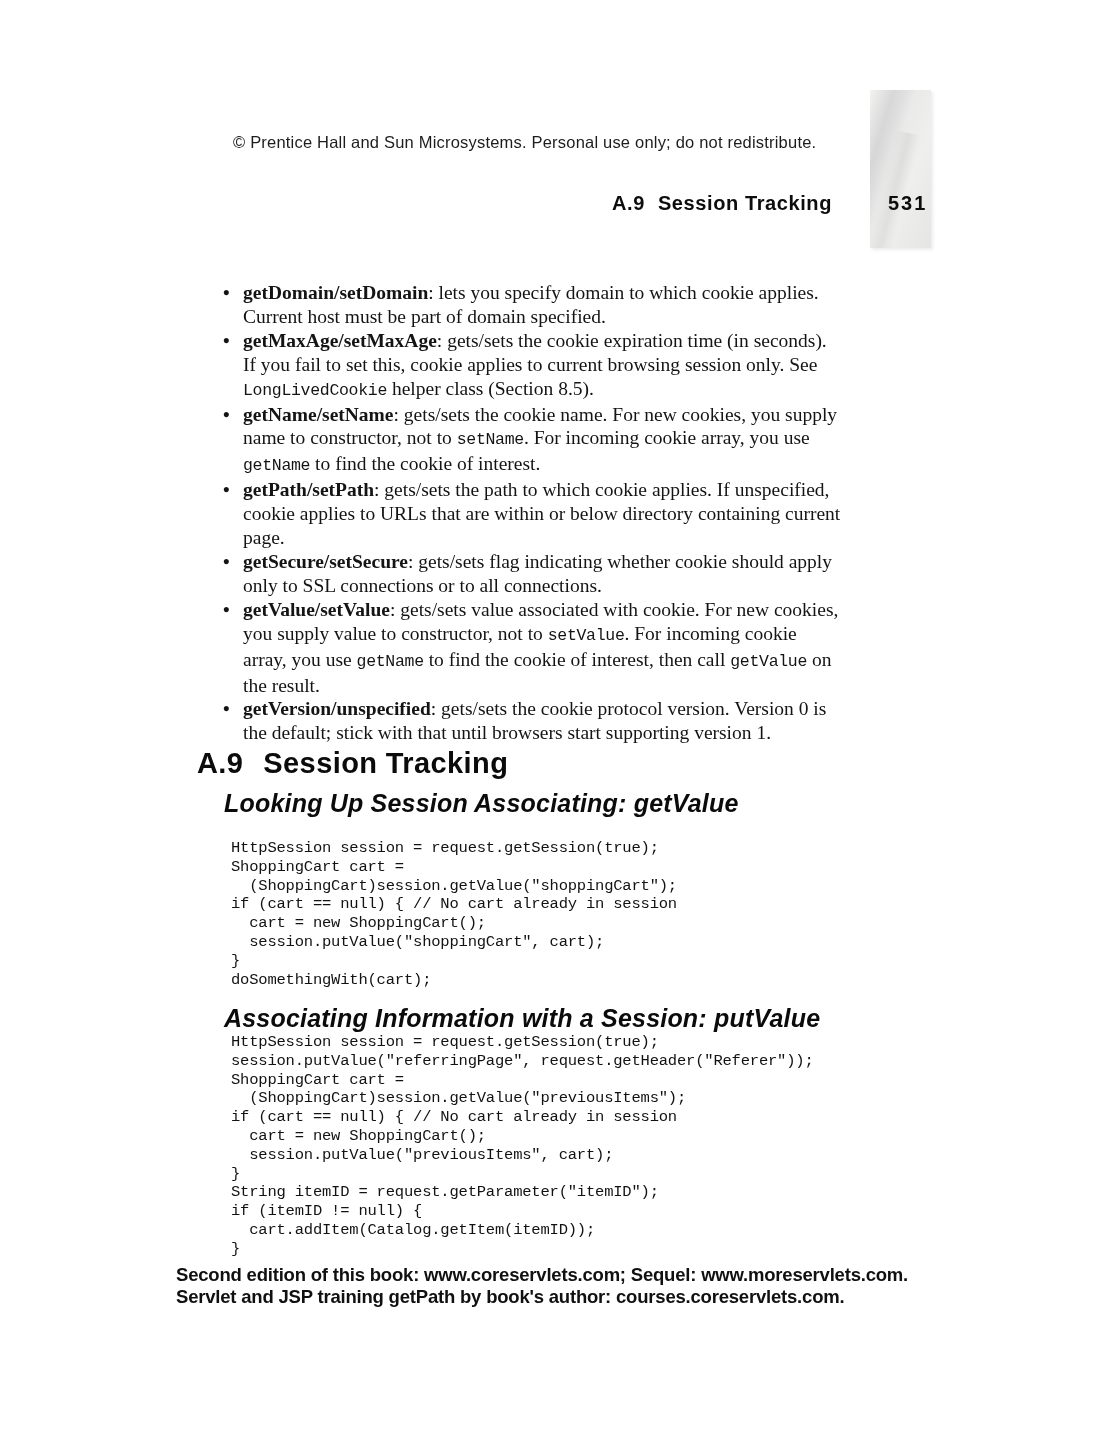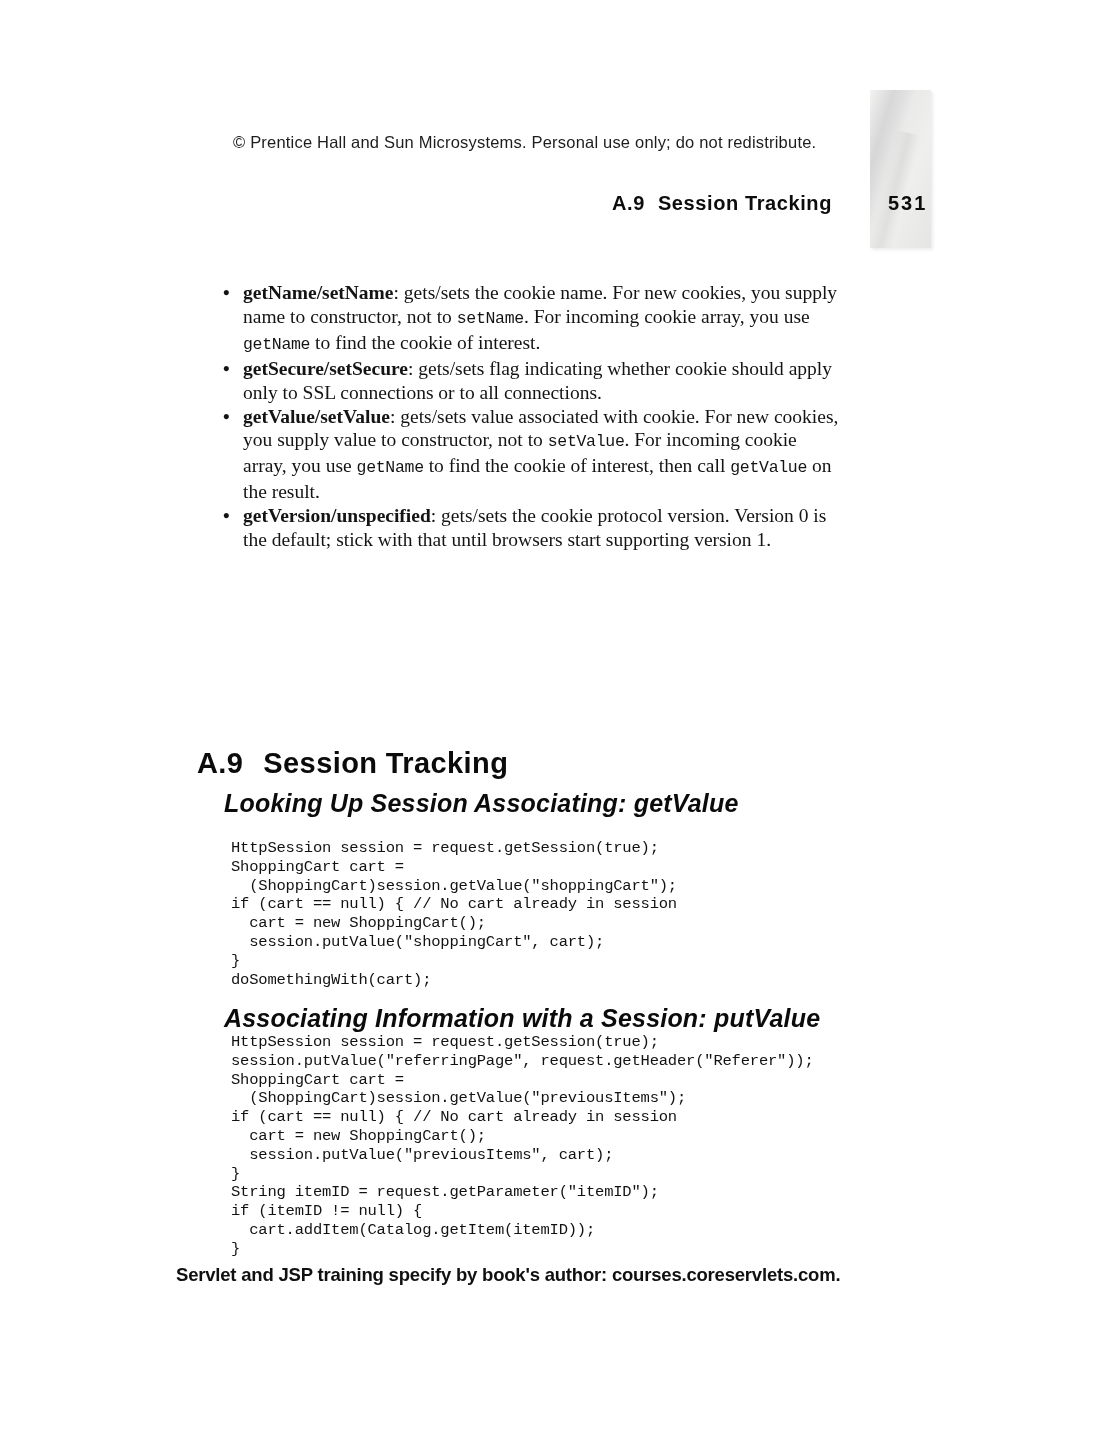--- a/index.html
+++ b/index.html
@@ -182,21 +182,24 @@
 <div class="copyright">© Prentice Hall and Sun Microsystems. Personal use only; do not redistribute.</div>
 
 <div class="marble-strip"></div>
 
 <div class="running-header-section">
   <span class="hdr-num">A.9</span><span>Session Tracking</span>
 </div>
 <div class="running-page-number">531</div>
 
 <ul class="bullets">
+    <li><span class="seg-bold">getDomain/setDomain</span><span class="seg-normal">: lets you specify domain to which cookie applies. Current host must be part of domain specified.</span></li>
+    <li><span class="seg-bold">getMaxAge/setMaxAge</span><span class="seg-normal">: gets/sets the cookie expiration time (in seconds). If you fail to set this, cookie applies to current browsing session only. See </span><span class="seg-code">LongLivedCookie</span><span class="seg-normal"> helper class (Section 8.5).</span></li>
     <li><span class="seg-bold">getName/setName</span><span class="seg-normal">: gets/sets the cookie name. For new cookies, you supply name to constructor, not to </span><span class="seg-code">setName</span><span class="seg-normal">. For incoming cookie array, you use </span><span class="seg-code">getName</span><span class="seg-normal"> to find the cookie of interest.</span></li>
+    <li><span class="seg-bold">getPath/setPath</span><span class="seg-normal">: gets/sets the path to which cookie applies. If unspecified, cookie applies to URLs that are within or below directory containing current page.</span></li>
     <li><span class="seg-bold">getSecure/setSecure</span><span class="seg-normal">: gets/sets flag indicating whether cookie should apply only to SSL connections or to all connections.</span></li>
     <li><span class="seg-bold">getValue/setValue</span><span class="seg-normal">: gets/sets value associated with cookie. For new cookies, you supply value to constructor, not to </span><span class="seg-code">setValue</span><span class="seg-normal">. For incoming cookie array, you use </span><span class="seg-code">getName</span><span class="seg-normal"> to find the cookie of interest, then call </span><span class="seg-code">getValue</span><span class="seg-normal"> on the result.</span></li>
     <li><span class="seg-bold">getVersion/unspecified</span><span class="seg-normal">: gets/sets the cookie protocol version. Version 0 is the default; stick with that until browsers start supporting version 1.</span></li>
   </ul>
 
 <div class="section-heading">
   <span class="sec-num">A.9</span><span>Session Tracking</span>
 </div>
 
 <div class="sub-heading sub-1">Looking Up Session Associating: getValue</div>
@@ -217,14 +220,15 @@
 if (cart == null) { // No cart already in session
   cart = new ShoppingCart();
   session.putValue("previousItems", cart);
 }
 String itemID = request.getParameter("itemID");
 if (itemID != null) {
   cart.addItem(Catalog.getItem(itemID));
 }</pre>
 
 <div class="footer">
-  <div>Servlet and JSP training specify by book's author: courses.coreservlets.com.</div>
+  <div>Second edition of this book: www.coreservlets.com; Sequel: www.moreservlets.com.</div>
+  <div>Servlet and JSP training getPath by book's author: courses.coreservlets.com.</div>
 </div>
 
 </body></html>

